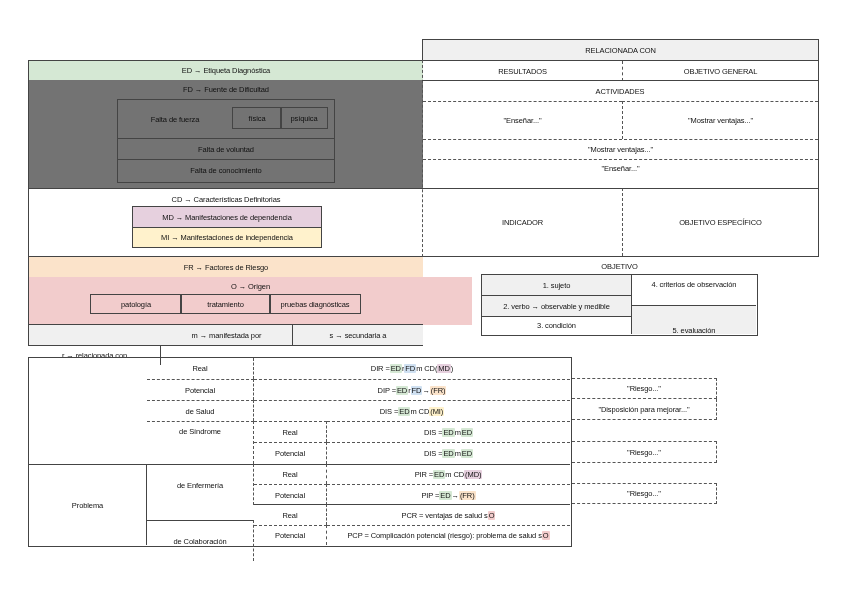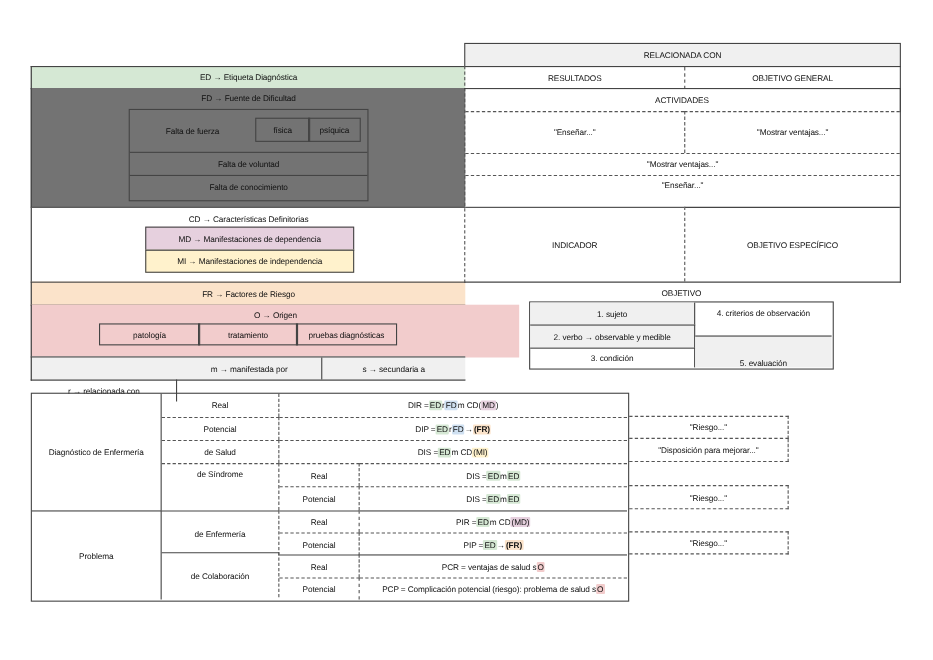--- a/index.html
+++ b/index.html
@@ -15,21 +15,21 @@
   .orange{background:#fbe3ca;}
   .red{background:#f2cccc;}
   .gray{background:#f0f0f0;}
   .dashV{border-left:1px dashed #555;}
   .dashH{border-top:1px dashed #555;}
   .hl{padding:0 1px;border-radius:1px;}
   .hl-g{background:#d5e8d4;}
   .hl-b{background:#cfe0f1;}
   .hl-p{background:#e6d0de;}
   .hl-y{background:#fff2cc;}
-  .hl-o{background:#fbe3ca;font-weight:bold;}
+  .hl-o{background:#fbe3ca;}
   .hl-r{background:#f2cccc;}
   .ddbox{border:1px dashed #555;border-left:none;}
 </style>
 </head>
 <body>
 
 <div class="abs" style="left:28px;top:60px;width:395px;height:286px;border:1.5px solid #444;border-right:none;"></div>
 
 <div class="abs c green" style="left:28px;top:60px;width:395px;height:21px;border:1.5px solid #444;border-right:none;">
   <span>ED → Etiqueta Diagnóstica</span>
@@ -100,32 +100,31 @@
   <div class="abs c" style="left:150px;top:0;width:124px;height:30px;align-items:flex-start;padding-top:5px;">
     <span>4. criterios de observación</span>
   </div>
   <div class="abs c gray" style="left:150px;top:30px;width:124px;height:29px;border-top:1.5px solid #444;align-items:flex-start;padding-top:20px;">
     <span>5. evaluación</span>
   </div>
 </div>
 
 <div class="abs solid" style="left:28px;top:357px;width:544px;height:190px;">
 
-  <div class="abs c" style="left:0;top:0;width:118px;height:106px;border-right:1.5px solid #444;">Diagnóstico de Enfermería</div>
   <div class="abs c" style="left:0;top:106px;width:118px;height:81px;border-top:1.5px solid #444;border-right:1.5px solid #444;">Problema</div>
 
   <div class="abs c" style="left:118px;top:0;width:107px;height:21px;border-right:1px dashed #555;">Real</div>
   <div class="abs c dashH" style="left:118px;top:21px;width:107px;height:21px;border-right:1px dashed #555;">Potencial</div>
   <div class="abs c dashH" style="left:118px;top:42px;width:107px;height:21px;border-right:1px dashed #555;">de Salud</div>
   <div class="abs c dashH" style="left:118px;top:63px;width:107px;height:43px;border-right:1px dashed #555;align-items:flex-start;padding-top:5px;">
     <span>de Síndrome</span>
   </div>
 
   <div class="abs c" style="left:118px;top:106px;width:107px;height:41px;border-top:1.5px solid #444;border-right:1px dashed #555;">de Enfermería</div>
-  <div class="abs c" style="left:118px;top:144px;width:107px;height:41px;border-top:1.5px solid #444;border-right:1px dashed #555;">de Colaboración</div>
+  <div class="abs c" style="left:118px;top:162px;width:107px;height:41px;border-top:1.5px solid #444;border-right:1px dashed #555;">de Colaboración</div>
 
   <div class="abs c" style="left:225px;top:0;width:316px;height:21px;">
     <span>DIR = </span>
       <span class="hl hl-g">ED</span>
       <span> r </span>
       <span class="hl hl-b">FD</span>
       <span> m CD </span>
       <span>(</span>
       <span class="hl hl-p">MD</span>
       <span>)</span>

